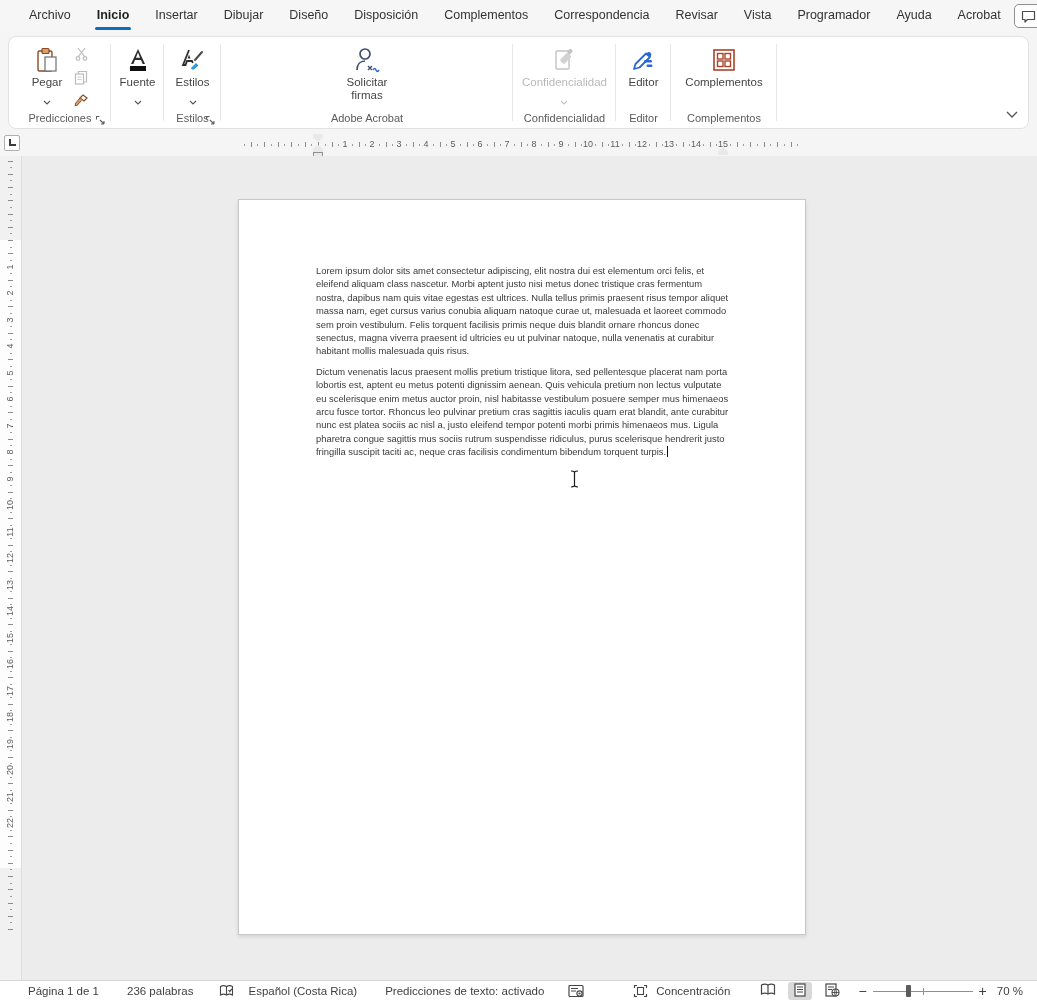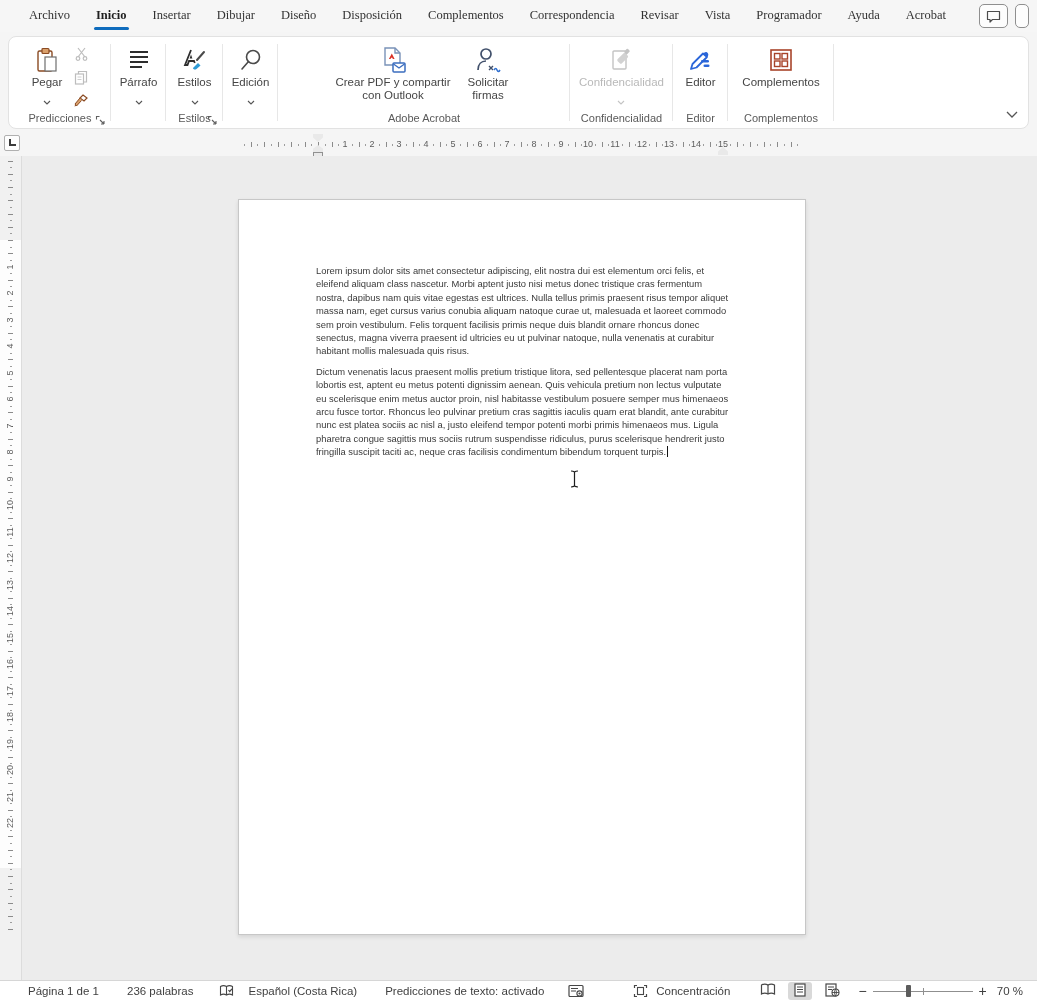--- a/index.html
+++ b/index.html
@@ -106,21 +106,21 @@
     background:#8f8f8f; }
   .zoom-thumb { position:absolute; top:1px; left:33px; width:5px; height:12px;
     background:#5c5c5c; border-radius:1px; }
   .gap28{margin-right:28px}.gap26{margin-right:26px}.gap24{margin-right:24px}
   .gap14{margin-right:14px}.gap10{margin-right:10px}.gap8{margin-right:8px}
 </style>
 </head>
 <body>
 
 <div class="menubar">
-  <div id="tabs-holder" style="display:flex;font-family:Liberation Serif, serif;">
+  <div id="tabs-holder" style="display:flex;">
       <div class="tab">Archivo</div>
       <div class="tab active">Inicio</div>
       <div class="tab">Insertar</div>
       <div class="tab">Dibujar</div>
       <div class="tab">Diseño</div>
       <div class="tab">Disposición</div>
       <div class="tab">Complementos</div>
       <div class="tab">Correspondencia</div>
       <div class="tab">Revisar</div>
       <div class="tab">Vista</div>
@@ -193,36 +193,37 @@
         </div>
       </div>
       <div class="grplabel">Predicciones</div>
       <span class="launcher">
         <svg width="11" height="11" viewBox="0 0 11 11">
             <path d="M1.5 4.5v-3h3M5 5l4 4M9 9V6M9 9H6" fill="none" stroke="#5f5f5f" stroke-width="1.1"></path>
           </svg>
       </span>
     </div>
 
-
-    <div class="grp" style="width:55px;">
+    <div class="grp" style="width:53px;">
       <div class="bigbtn">
         <span class="icon26">
-          <svg width="24" height="24" viewBox="0 0 24 24">
-              <path d="M3 4h18M3 9h18M3 14h18M3 19h12" stroke="#2d2d2d" stroke-width="1.8"></path>
-            </svg>
-        </span>
-        <span class="rlabel">Párrafo</span>
+          <svg width="24" height="26" viewBox="0 0 24 26">
+              <path d="M12 2L5 17h2.4l1.6-4h6l1.6 4H19zM9.9 10.7L12 5.4l2.1 5.3z" fill="#2d2d2d"></path>
+              <rect x="4" y="19" width="16" height="5" fill="#111"></rect>
+            </svg>
+        </span>
+        <span class="rlabel">Fuente</span>
         <span>
           <svg width="8" height="5" viewBox="0 0 8 5">
               <path d="M1 1l3 3 3-3" fill="none" stroke="#555" stroke-width="1.1"></path>
             </svg>
         </span>
       </div>
     </div>
+
 
     <div class="grp" style="width:57px;">
       <div class="bigbtn">
         <span class="icon26">
           <svg width="26" height="26" viewBox="0 0 26 26">
               <path d="M9 3L3 18h2.5l1.5-4h5l.8 2" fill="none" stroke="#2d2d2d" stroke-width="1.8"></path>
               <path d="M7.6 11.5L9 7.5l1.4 4z" fill="#2d2d2d"></path>
               <path d="M22 5l-7 8" stroke="#4a4a4a" stroke-width="2" stroke-linecap="round"></path>
               <path d="M11 21l5-5 2.5 2.5-4 3.5c-1.5 1-3.5.5-3.5-1z" fill="#2e9bd6"></path>
             </svg>
@@ -235,50 +236,22 @@
         </span>
       </div>
       <div class="grplabel">Estilos</div>
       <span class="launcher">
         <svg width="11" height="11" viewBox="0 0 11 11">
             <path d="M1.5 4.5v-3h3M5 5l4 4M9 9V6M9 9H6" fill="none" stroke="#5f5f5f" stroke-width="1.1"></path>
           </svg>
       </span>
     </div>
 
-    <div class="grp" style="width:55px;">
-      <div class="bigbtn">
-        <span class="icon26">
-          <svg width="24" height="24" viewBox="0 0 24 24">
-              <circle cx="14" cy="9" r="6.5" fill="none" stroke="#4a4a4a" stroke-width="1.6"></circle>
-              <path d="M9.5 13.5L3 21" stroke="#4a4a4a" stroke-width="1.6" stroke-linecap="round"></path>
-            </svg>
-        </span>
-        <span class="rlabel">Edición</span>
-        <span>
-          <svg width="8" height="5" viewBox="0 0 8 5">
-              <path d="M1 1l3 3 3-3" fill="none" stroke="#555" stroke-width="1.1"></path>
-            </svg>
-        </span>
-      </div>
-    </div>
 
     <div class="grp" style="width:292px; gap:2px;">
-      <div class="bigbtn" style="width:126px;">
-        <span class="icon26">
-          <svg width="28" height="28" viewBox="0 0 28 28">
-              <path d="M6 2h10l5 5v12H6z" fill="#fff" stroke="#7a92b8" stroke-width="1.4"></path>
-              <path d="M16 2v5h5" fill="none" stroke="#7a92b8" stroke-width="1.4"></path>
-              <path d="M12.8 7.5l2.8 5.5h-1.8l-.5-1.2h-1.3l-.4 1.2H9.9z" fill="#d93025"></path>
-              <rect x="14" y="17" width="12" height="9" rx="1" fill="#fff" stroke="#3b6dbf" stroke-width="1.5"></rect>
-              <path d="M14.5 18l5.5 4 5.5-4" fill="none" stroke="#3b6dbf" stroke-width="1.4"></path>
-            </svg>
-        </span>
-        <span class="rlabel two">Crear PDF y compartir con Outlook</span>
-      </div>
       <div class="bigbtn" style="width:60px;">
         <span class="icon26">
           <svg width="28" height="28" viewBox="0 0 28 28">
               <circle cx="12" cy="8" r="5" fill="none" stroke="#41506b" stroke-width="1.7"></circle>
               <path d="M4 24c0-6 3.5-9 8-9" fill="none" stroke="#41506b" stroke-width="1.7"></path>
               <path d="M15 20l4 4M19 20l-4 4" stroke="#41506b" stroke-width="1.4"></path>
               <path d="M20 24c1.2-2 2.2-2 3 0 .8 2 1.8 2 3 0" fill="none" stroke="#2f6fd0" stroke-width="1.5"></path>
             </svg>
         </span>
         <span class="rlabel two">Solicitar firmas</span>

